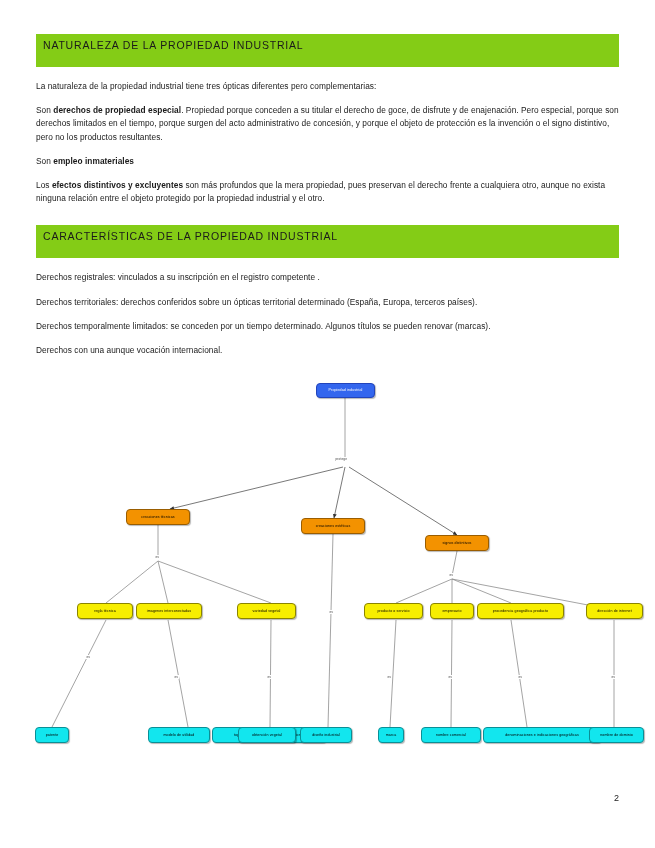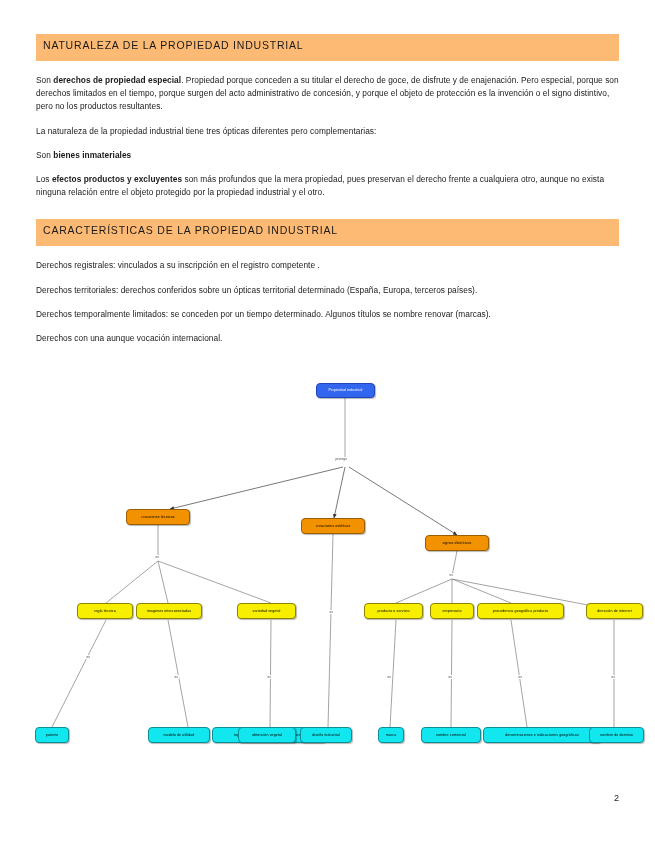--- a/index.html
+++ b/index.html
@@ -21,22 +21,22 @@
     width: 655px;
     height: 848px;
   }
   .content {
     position: absolute;
     left: 36px;
     top: 34px;
     width: 583px;
   }
   .section-bar {
-    background: #fdba74;
-    height: 27px;
+    background: #84cc16;
+    height: 33px;
     line-height: 22px;
     padding-left: 7px;
     font-size: 10.5px;
     letter-spacing: 0.8px;
     color: #1a1a1a;
     margin-bottom: 13px;
   }
   .section-bar.second { margin-top: 20px; }
   p.para {
     font-size: 8.3px;
@@ -114,33 +114,33 @@
 </style>
 </head>
 <body>
 
 <div class="page">
 
   <div class="content">
 
     <div class="section-bar">NATURALEZA DE LA PROPIEDAD INDUSTRIAL</div>
 
+    <p class="para"><span>La naturaleza de la propiedad industrial tiene tres ópticas diferentes pero complementarias:</span></p>
+
     <p class="para"><span>Son </span><b>derechos de propiedad especial</b><span>. Propiedad porque conceden a su titular el derecho de goce, de disfrute y de enajenación. Pero especial, porque son derechos limitados en el tiempo, porque surgen del acto administrativo de concesión, y porque el objeto de protección es la invención o el signo distintivo, pero no los productos resultantes.</span></p>
 
-    <p class="para"><span>La naturaleza de la propiedad industrial tiene tres ópticas diferentes pero complementarias:</span></p>
-
-    <p class="para"><span>Son </span><b>bienes inmateriales</b><span></span></p>
-
-    <p class="para"><span>Los </span><b>efectos productos y excluyentes</b><span> son más profundos que la mera propiedad, pues preservan el derecho frente a cualquiera otro, aunque no exista ninguna relación entre el objeto protegido por la propiedad industrial y el otro.</span></p>
+    <p class="para"><span>Son </span><b>empleo inmateriales</b><span></span></p>
+
+    <p class="para"><span>Los </span><b>efectos distintivos y excluyentes</b><span> son más profundos que la mera propiedad, pues preservan el derecho frente a cualquiera otro, aunque no exista ninguna relación entre el objeto protegido por la propiedad industrial y el otro.</span></p>
 
     <div class="section-bar second">CARACTERÍSTICAS DE LA PROPIEDAD INDUSTRIAL</div>
 
     <p class="para"><span>Derechos registrales: vinculados a su inscripción en el registro competente .</span></p>
     <p class="para"><span>Derechos territoriales: derechos conferidos sobre un ópticas territorial determinado (España, Europa, terceros países).</span></p>
-    <p class="para"><span>Derechos temporalmente limitados: se conceden por un tiempo determinado. Algunos títulos se nombre renovar (marcas).</span></p>
+    <p class="para"><span>Derechos temporalmente limitados: se conceden por un tiempo determinado. Algunos títulos se pueden renovar (marcas).</span></p>
     <p class="para"><span>Derechos con una aunque vocación internacional.</span></p>
 
   </div>
 
   <div class="diagram">
 
     <svg viewBox="0 0 655 400">
       <defs>
         <marker id="arrow" markerWidth="6" markerHeight="6" refX="5" refY="3" orient="auto" markerUnits="strokeWidth">
           <path d="M0,0.6 L5.4,3 L0,5.4 z" fill="#333"></path>

